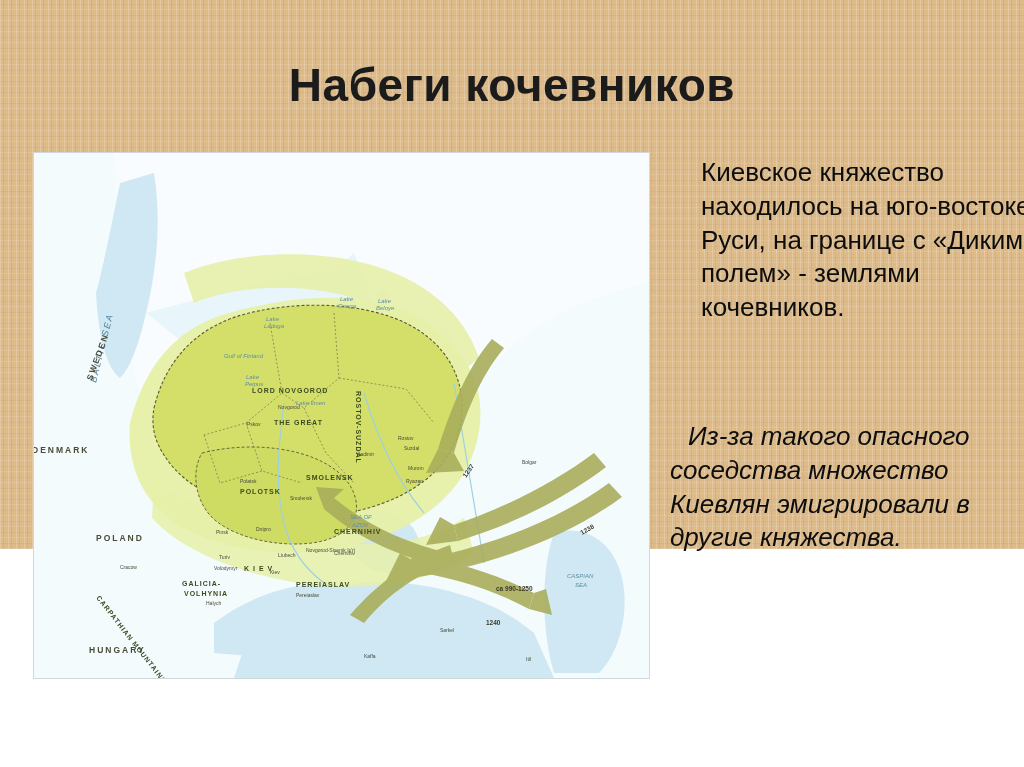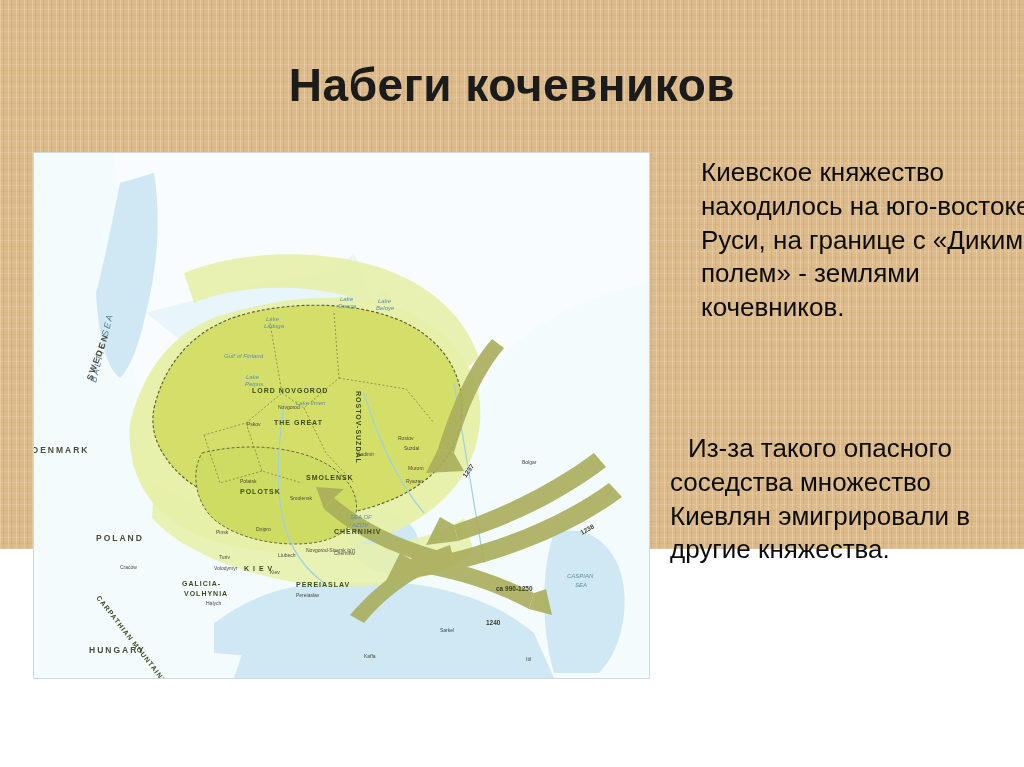--- a/index.html
+++ b/index.html
@@ -54,21 +54,21 @@
   .map-svg { display: block; }
   .body-text {
     position: absolute;
     left: 670px;
     width: 340px;
     font-size: 26px;
     line-height: 1.30;
     color: #0d0d0d;
   }
   .para-1 { top: 156px; margin-left: 31px; }
-  .para-2 { top: 432px; text-indent: 18px; }
+  .para-2 { top: 420px; text-indent: 18px; font-style: italic; }
   .para-1 p, .para-2 p { margin: 0; }
 </style>
 </head>
 <body>
 
 <div class="slide">
 
   <div class="slide-title">Набеги кочевников</div>
 
   <div class="map-frame">

